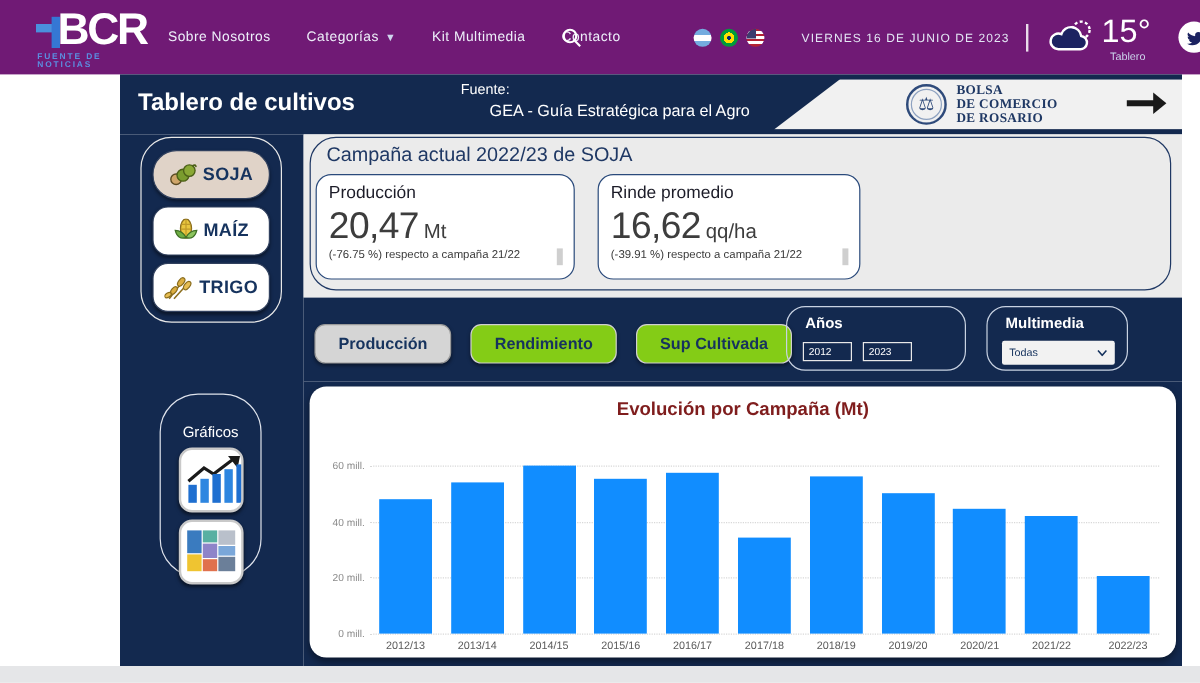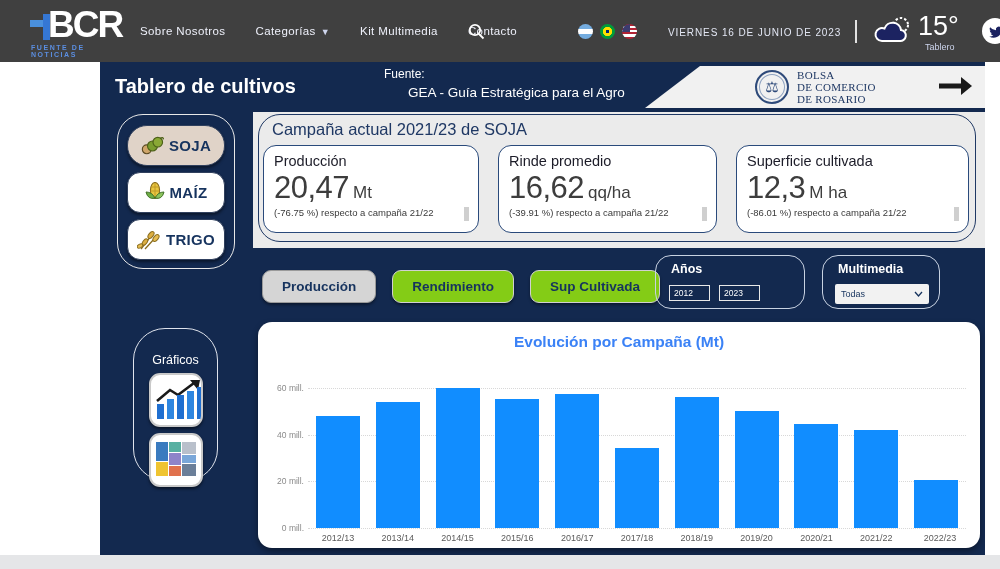--- a/index.html
+++ b/index.html
@@ -1,20 +1,20 @@
 <!DOCTYPE html>
 <html><head>
 <meta charset="utf-8">
 <style>
   * { margin:0; padding:0; box-sizing:border-box; }
   html,body { width:1000px; height:569px; overflow:hidden; background:#ffffff;
               font-family:"Liberation Sans", sans-serif; }
 
   
-  .navbar { position:absolute; left:0; top:0; width:1000px; height:62px; background:#404040; }
+  .navbar { position:absolute; left:0; top:0; width:1000px; height:62px; background:#701a75; }
   .logo { position:absolute; left:12px; top:7px; width:110px; height:48px; }
   .logo-mark-h { position:absolute; left:18px; top:13px; width:16px; height:7px; background:#4a90dd; }
   .logo-mark-v { position:absolute; left:31px; top:7px; width:7px; height:26px; background:#3577d4; }
   .logo-text { position:absolute; left:36px; top:-3px; font-size:37px; font-weight:bold; color:#ffffff; letter-spacing:-2px; }
   .logo-tag { position:absolute; left:19px; top:37px; font-size:7px; font-weight:bold; color:#5b8ee0; letter-spacing:1.55px; }
   .nav-menu { position:absolute; left:140px; top:0; height:62px; display:flex; align-items:center; gap:30px; }
   .nav-item { color:#eef0fa; font-size:11.5px; letter-spacing:.4px; cursor:pointer; white-space:nowrap; }
   .caret { font-size:9px; color:#cfd6ee; margin-left:5px; }
   .nav-search { position:absolute; left:468px; top:23px; cursor:pointer; }
   .flags { position:absolute; left:578px; top:24px; display:flex; gap:7px; }
@@ -39,21 +39,21 @@
   .dash-header { position:relative; width:885px; height:50px; background:#13294F; }
   .dash-title { position:absolute; left:15px; top:13px; color:#ffffff; font-size:20px; font-weight:bold; }
   .src-label { position:absolute; left:284px; top:5px; color:#ffffff; font-size:12px; }
   .src-value { position:absolute; left:308px; top:23px; color:#ffffff; font-size:13.5px; }
   .header-right { position:absolute; left:545px; top:4px; width:340px; height:42px; background:#f1f1f1;
                   clip-path:polygon(55px 0, 100% 0, 100% 100%, 0 100%); }
   .seal { position:absolute; left:110px; top:4px; width:34px; height:34px; border:2px solid #2e4a7a; border-radius:50%;
           display:flex; align-items:center; justify-content:center; color:#2e4a7a; font-size:15px;
           box-shadow:inset 0 0 0 2px #f1f1f1, inset 0 0 0 3px #8ea2c0; }
   .org-text { position:absolute; left:152px; top:3px; color:#1f3864; font-family:"Liberation Serif", serif;
-              font-weight:normal; font-size:11px; line-height:12px; letter-spacing:.3px; }
+              font-weight:bold; font-size:11px; line-height:12px; letter-spacing:.3px; }
   .header-arrow { position:absolute; right:12px; top:8px; cursor:pointer; }
 
   
   .dash-body { position:relative; width:885px; height:443px; display:flex; }
   .sidebar { position:relative; width:153px; height:443px; background:#13294F; }
   .crop-box { position:absolute; left:17px; top:2px; width:118px; height:155px; border:1.5px solid #e8e8e8; border-radius:26px; }
   .crop-btn { position:relative; width:98px; height:41px; margin:0 auto 6px auto; background:#ffffff; border:1.5px solid #30405e;
               border-radius:13px; display:flex; align-items:center; justify-content:center; gap:5px; cursor:pointer;
               box-shadow:0 2px 3px rgba(0,0,0,.45); }
   .crop-btn:first-child { margin-top:10px;border-radius:20px; }
@@ -101,21 +101,21 @@
   .prov-box { position:absolute; left:569px; top:7px; width:118px; height:54px; border:1px solid #c8d2e2; border-radius:16px; }
   .prov-label { position:absolute; left:15px; top:6px; color:#ffffff; font-size:12.5px; font-weight:bold; }
   .prov-select { position:absolute; left:12px; top:28px; width:94px; height:20px; background:#f2f2f2; border-radius:2px;
                  display:flex; align-items:center; justify-content:space-between; padding:0 6px; cursor:pointer; }
   .prov-value { color:#16335e; font-size:9px; }
 
   
   .chart-zone { position:relative; width:732px; height:237px; background:#13294F; }
   .chart-card { position:absolute; left:5px; top:4px; width:722px; height:226px; background:#ffffff; border-radius:14px;
                 box-shadow:0 3px 6px rgba(0,0,0,.4); }
-  .chart-title { position:absolute; left:0; right:0; top:11px; text-align:center; color:#3b82f6; font-size:15.5px; font-weight:600; }
+  .chart-title { position:absolute; left:0; right:0; top:11px; text-align:center; color:#7f1d1d; font-size:15.5px; font-weight:600; }
   .plot { position:absolute; left:50px; top:66px; width:658px; height:140px; }
   .gridline { position:absolute; left:0; right:0; height:0; border-top:1px dotted #d8d8d8; }
   .ylabel { position:absolute; width:42px; text-align:right; font-size:8.5px; color:#8a8a8a; }
   .bar { position:absolute; bottom:0; background:#118DFF; cursor:pointer; }
   .xlabel { position:absolute; top:211px; width:60px; text-align:center; font-size:9px; color:#5a5a5a; }
 
   svg { display:block; }
 </style>
 </head>
 <body>
@@ -255,38 +255,32 @@
               </div>
           </div>
         </div>
       </div>
     </div>
 
     <div class="main-col">
 
       <div class="kpi-zone">
         <div class="kpi-outer"></div>
-        <div class="kpi-title">Campaña actual 2021/23 de SOJA</div>
+        <div class="kpi-title">Campaña actual 2022/23 de SOJA</div>
         <div class="kpi-cards">
           <div class="kpi-card c1">
             <div class="kpi-label">Producción</div>
             <div class="kpi-value-row"><span class="kpi-value">20,47</span><span class="kpi-unit">Mt</span></div>
             <div class="kpi-delta">(-76.75 %) respecto a campaña 21/22</div>
             <div class="kpi-scroll"></div>
           </div>
           <div class="kpi-card c2">
             <div class="kpi-label">Rinde promedio</div>
             <div class="kpi-value-row"><span class="kpi-value">16,62</span><span class="kpi-unit">qq/ha</span></div>
             <div class="kpi-delta">(-39.91 %) respecto a campaña 21/22</div>
-            <div class="kpi-scroll"></div>
-          </div>
-          <div class="kpi-card c3">
-            <div class="kpi-label">Superficie cultivada</div>
-            <div class="kpi-value-row"><span class="kpi-value">12,3</span><span class="kpi-unit">M ha</span></div>
-            <div class="kpi-delta">(-86.01 %) respecto a campaña 21/22</div>
             <div class="kpi-scroll"></div>
           </div>
         </div>
       </div>
 
       <div class="filter-zone">
         <div class="tab-row">
           <div class="tab-btn selected">Producción</div>
           <div class="tab-btn">Rendimiento</div>
           <div class="tab-btn">Sup Cultivada</div>

